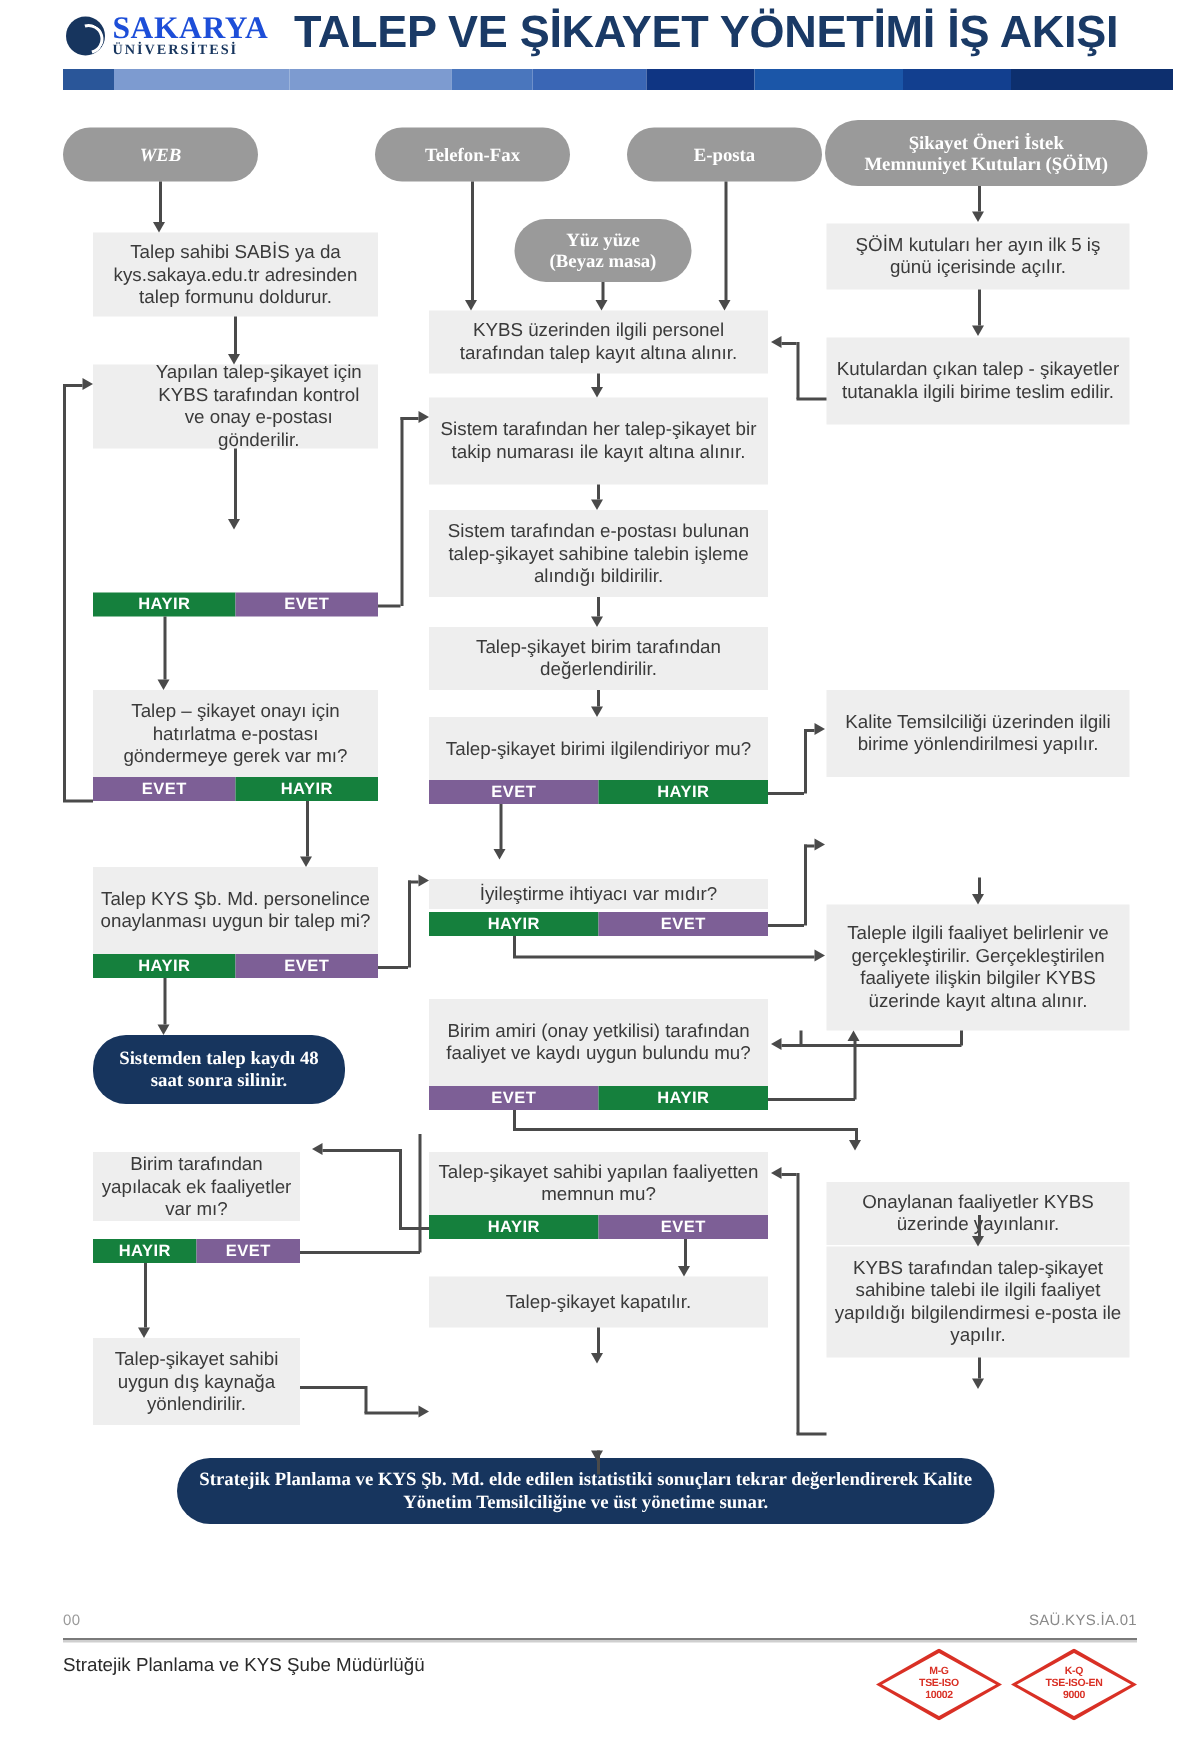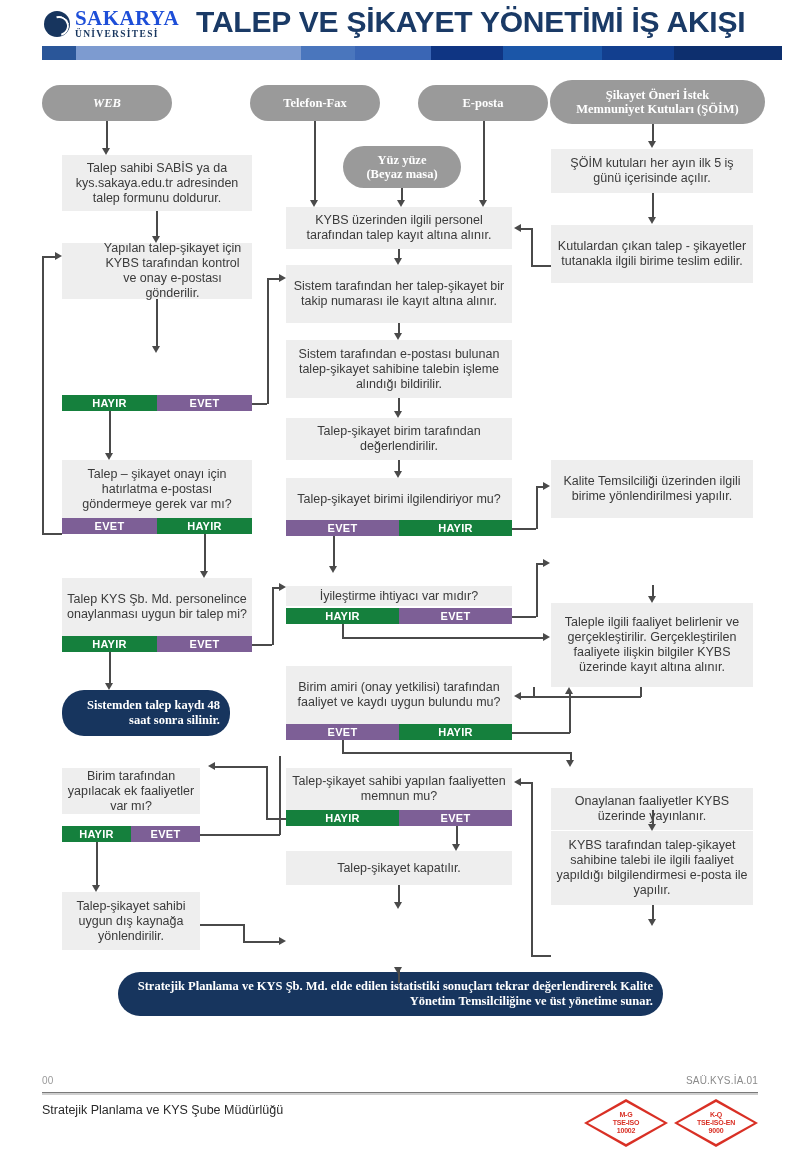--- a/index.html
+++ b/index.html
@@ -38,21 +38,21 @@
           font-size:12.5px; line-height:15px; text-align:center;
           display:flex; align-items:center; justify-content:center; padding:3px 5px;
           font-family:"Liberation Sans", sans-serif; }
 
   .pill { position:absolute; background:#9a9a9a; color:#ffffff; border-radius:22px;
           font-size:12.5px; font-weight:bold; line-height:14px; text-align:center;
           display:flex; align-items:center; justify-content:center; padding:2px 6px;
           font-family:"Liberation Serif", serif; }
 
   .navy { position:absolute; background:#17355e; color:#ffffff; border-radius:22px;
-          font-size:12.5px; font-weight:bold; line-height:15px; text-align:right;
+          font-size:12.5px; font-weight:bold; line-height:15px; text-align:center;
           display:flex; align-items:center; justify-content:center; padding:3px 10px;
           font-family:"Liberation Serif", serif; }
 
   .dec { position:absolute; color:#ffffff; font-size:11px; font-weight:bold;
          letter-spacing:.3px; text-align:center; line-height:16px; height:16px;
          display:flex; align-items:center; justify-content:center;
          font-family:"Liberation Sans", sans-serif; }
   .dec.no  { background:#15803d; }
   .dec.yes { background:#7d5f96; }
 

